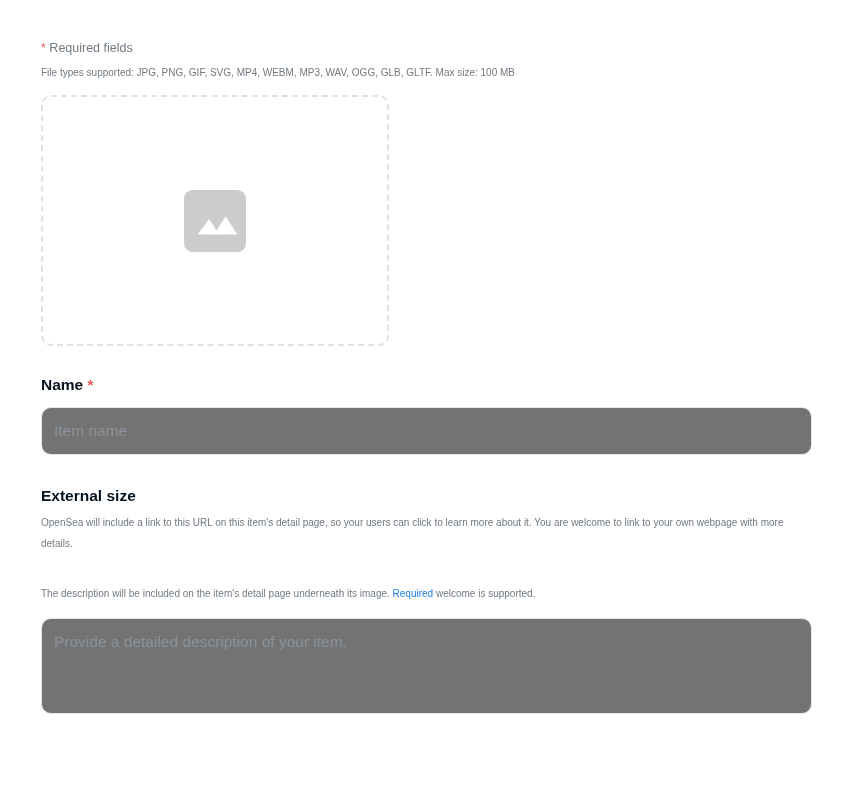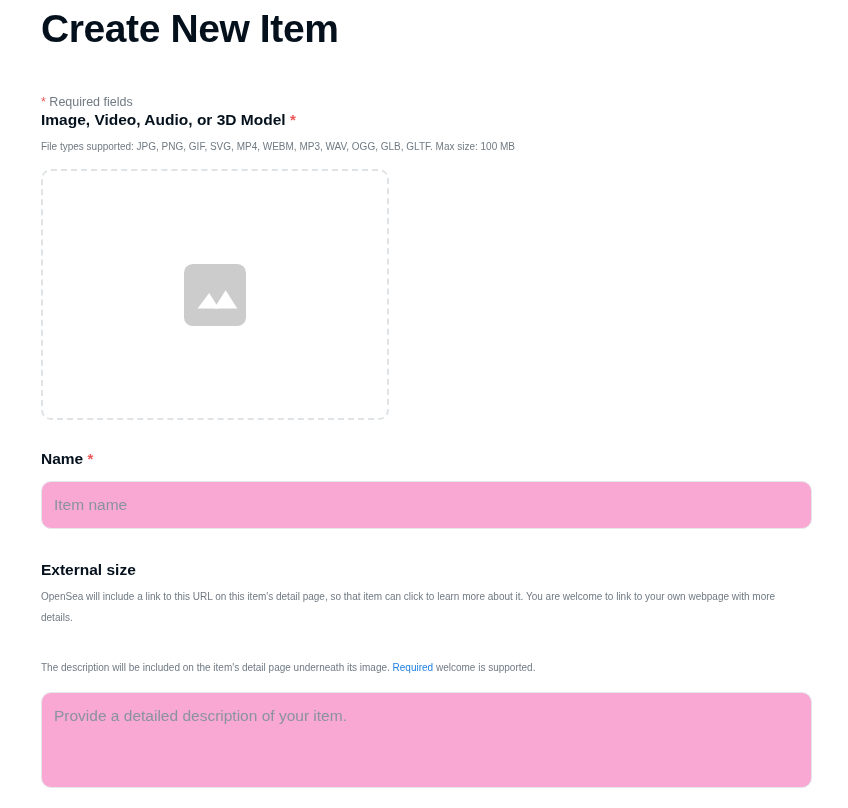--- a/index.html
+++ b/index.html
@@ -93,21 +93,21 @@
     display: block;
   }
 
   
   .text-input,
   .text-area {
     box-sizing: border-box;
     width: 771px;
     border: 1px solid #e5e8eb;
     border-radius: 10px;
-    background: #f9a8d4;
+    background: #737373;
     font-family: "Liberation Sans", "DejaVu Sans", sans-serif;
     font-size: 15.5px;
     color: #04111d;
     outline: none;
     display: block;
   }
   .text-input {
     height: 48px;
     padding: 0 12px;
   }
@@ -131,31 +131,26 @@
   .group-external .text-input { margin-top: 14px; }
 
   .group-description { margin-top: 29px; }
   .group-description .text-area { margin-top: 14px; }
 </style>
 </head>
 <body>
 
 <div class="page">
 
-  <h1 class="page-title">Create New Item</h1>
 
   <div class="required-note">
     <span class="asterisk">*</span><span> Required fields</span>
   </div>
 
   <div class="field-block group-media">
-    <div class="field-label">
-      <span>Image, Video, Audio, or 3D Model</span>
-      <span class="asterisk-lg">*</span>
-    </div>
     <div class="field-help">File types supported: JPG, PNG, GIF, SVG, MP4, WEBM, MP3, WAV, OGG, GLB, GLTF. Max size: 100 MB</div>
 
     <div class="dropzone">
       <svg class="image-placeholder-icon" viewBox="0 0 64 64">
         <rect x="0" y="0" width="64" height="64" rx="9" ry="9" fill="#cccccc"></rect>
         <polygon points="14,46 26,30 36,46" fill="#ffffff"></polygon>
         <polygon points="31,46 43,27 55,46" fill="#ffffff"></polygon>
       </svg>
     </div>
   </div>
@@ -163,21 +158,21 @@
   <div class="field-block group-name">
     <div class="field-label">
       <span>Name</span>
       <span class="asterisk-lg">*</span>
     </div>
     <input class="text-input" type="text" placeholder="Item name" style="">
   </div>
 
   <div class="field-block group-external">
     <div class="field-label">External size</div>
-    <div class="field-help">OpenSea will include a link to this URL on this item's detail page, so that item can click to learn more about it. You are welcome to link to your own webpage with more details.</div>
+    <div class="field-help">OpenSea will include a link to this URL on this item's detail page, so your users can click to learn more about it. You are welcome to link to your own webpage with more details.</div>
   </div>
 
   <div class="field-block group-description">
     <div class="field-help">
       <span>The description will be included on the item's detail page underneath its image. </span><a href="#">Required</a><span> welcome is supported.</span>
     </div>
     <textarea class="text-area" placeholder="Provide a detailed description of your item." style=""></textarea>
   </div>
 
 </div>

